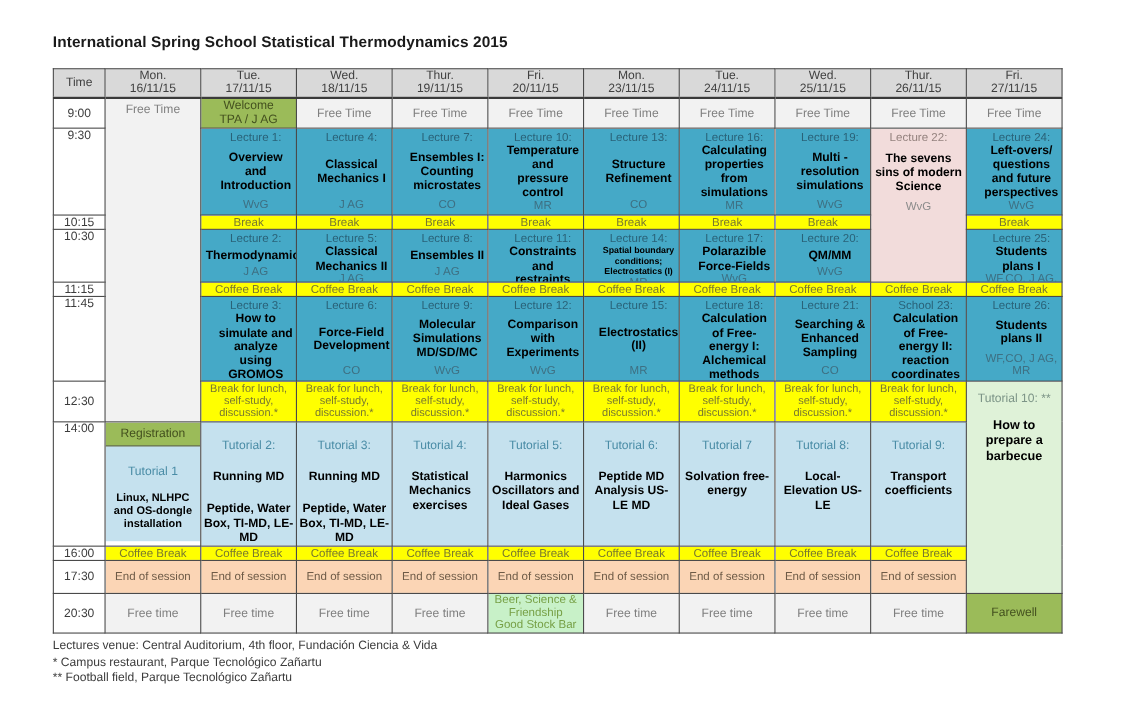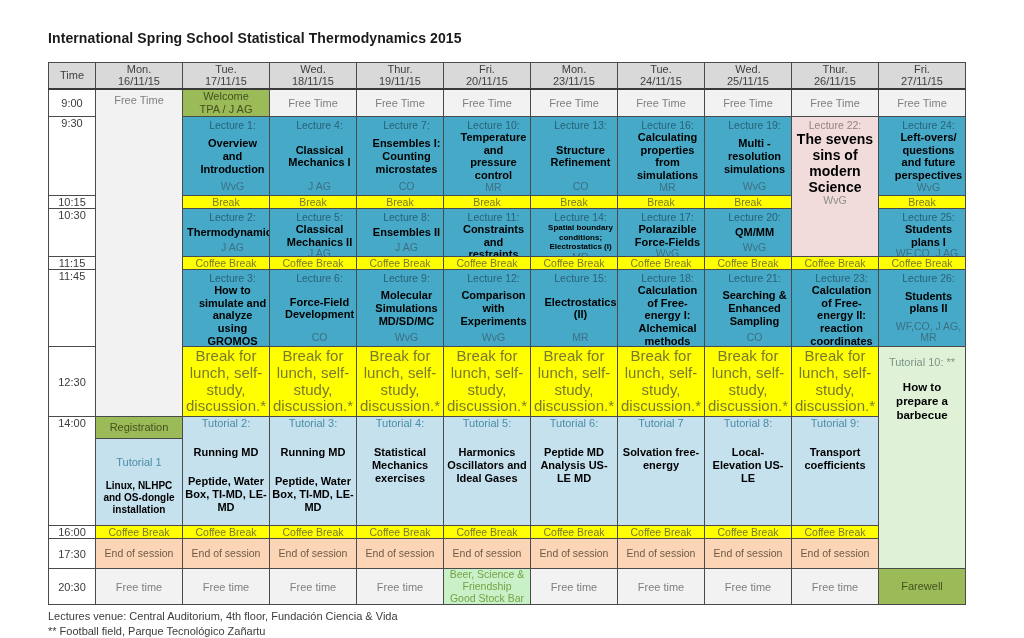--- a/index.html
+++ b/index.html
@@ -19,25 +19,25 @@
   tr.r1145 .lec-in{height:74px;}
   td.l22 .lec-in{height:78px;}
   .lbl{flex:0 0 auto;color:#2a6278;font-size:10.5px;line-height:1.15;padding-top:1px;}
   .ttl{flex:1 1 auto;display:flex;align-items:center;justify-content:center;color:#000;
        font-weight:700;font-size:11px;line-height:1.15;}
   .ttl-sm{font-size:8px;line-height:1.2;}
   .who{flex:0 0 auto;color:#3e7083;font-size:10.5px;line-height:1.1;padding-bottom:1px;}
   td.l22{background:#f2dcdb;vertical-align:top;}
   td.l22 .lbl{color:#94827e;}
   td.l22 .who{color:#8c8c8c;}
-  td.l22 .ttl{font-size:14px;}
+  td.l22 .ttl{font-size:11px;}
   .brk{background:#ffff00;color:#79792f;font-size:10.5px;line-height:1;}
-  .lunch{background:#ffff00;color:#79792f;font-size:15px;line-height:1.12;padding:1px 2px;}
+  .lunch{background:#ffff00;color:#79792f;font-size:10px;line-height:1.12;padding:1px 2px;}
   .tut{background:#c5e1ee;vertical-align:top;}
-  .tut .tlbl{color:#4a8ca6;font-size:11px;margin-top:0;line-height:1.15;}
+  .tut .tlbl{color:#4a8ca6;font-size:11px;margin-top:15px;line-height:1.15;}
   .tut .tttl{color:#000;font-weight:700;font-size:11px;margin-top:16px;line-height:1.2;padding:0 3px;}
   .tut .textra{color:#000;font-weight:700;font-size:11px;margin-top:16px;line-height:1.2;padding:0 2px;}
   td.p0{vertical-align:top;}
   .reg{background:#9bbb59;color:#44511f;font-size:11px;height:21px;line-height:21px;border-bottom:1px solid #4a4a4a;}
   .t1body{background:#c5e1ee;height:86px;}
   .t1body .tlbl{color:#4a8ca6;font-size:11px;padding-top:17px;}
   .t1body .tttl{color:#000;font-weight:700;font-size:10px;margin-top:12px;line-height:1.2;padding:0 2px;}
   .green{background:#9bbb59;color:#44511f;font-size:11px;line-height:1.2;}
   .peach{background:#fbd5b5;color:#6e5b47;font-size:10.5px;line-height:1;}
   .mint{background:#c8f1c8;color:#77a046;font-size:10.5px;line-height:1.12;}
@@ -329,21 +329,21 @@
           </td>
       <td class="lec">
             <div class="lec-in">
               <div class="lbl">Lecture 21:</div>
               <div class="ttl">Searching &amp; Enhanced Sampling</div>
               <div class="who">CO</div>
             </div>
           </td>
       <td class="lec">
             <div class="lec-in">
-              <div class="lbl">Lecture 23:</div>
+              <div class="lbl">School 23:</div>
               <div class="ttl">Calculation of Free-energy II: reaction coordinates</div>
               <div class="who">J AG</div>
             </div>
           </td>
       <td class="lec">
             <div class="lec-in">
               <div class="lbl">Lecture 26:</div>
               <div class="ttl">Students plans II</div>
               <div class="who">WF,CO, J AG, MR</div>
             </div>
@@ -450,16 +450,16 @@
       <td class="free">Free time</td>
       <td class="free">Free time</td>
       <td class="free">Free time</td>
       <td class="green">Farewell</td>
     </tr>
   </tbody>
     </table>
 
   <div class="footer">
     <div>Lectures venue: Central Auditorium, 4th floor, Fundación Ciencia &amp; Vida</div>
+    <div>* Campus restaurant, Parque Tecnológico Zañartu</div>
     <div>** Football field, Parque Tecnológico Zañartu</div>
-    <div>* Campus restaurant, Parque Tecnológico Zañartu</div>
   </div>
 </div>
 
 </body></html>

